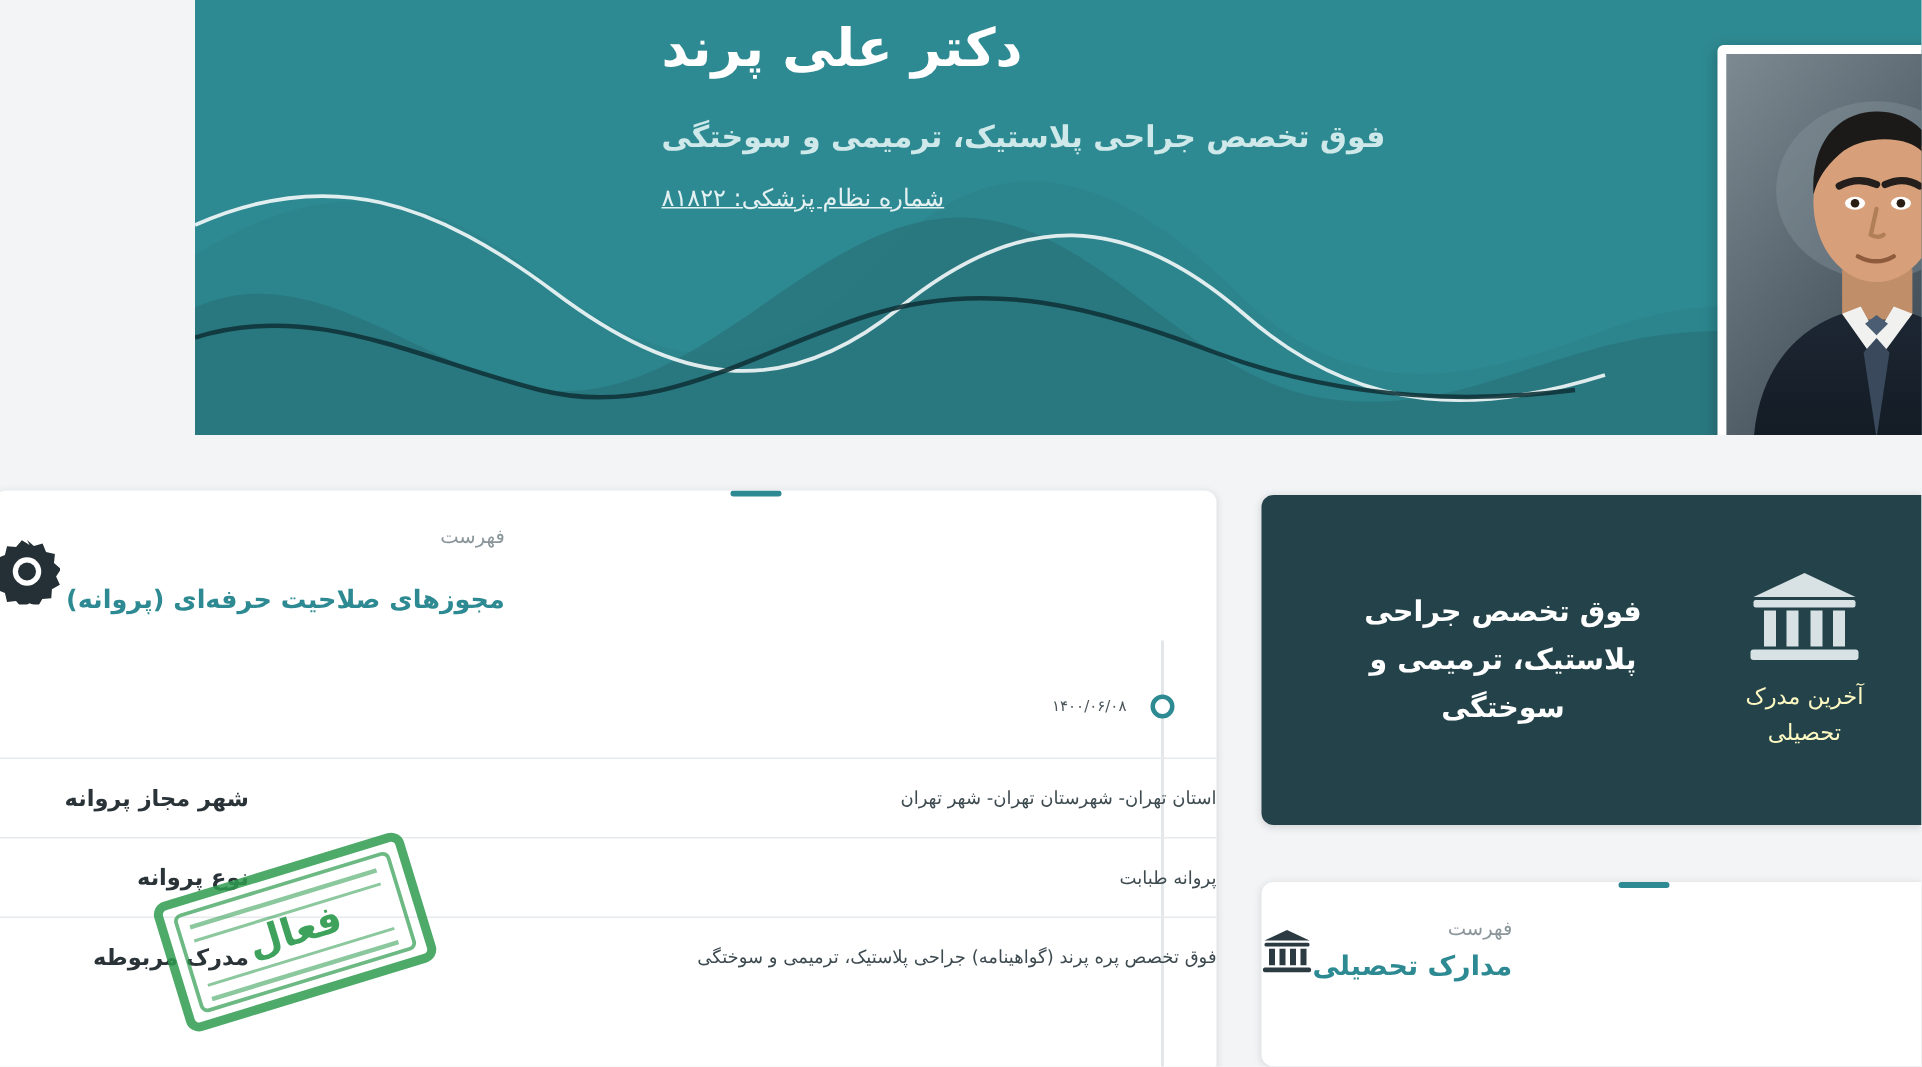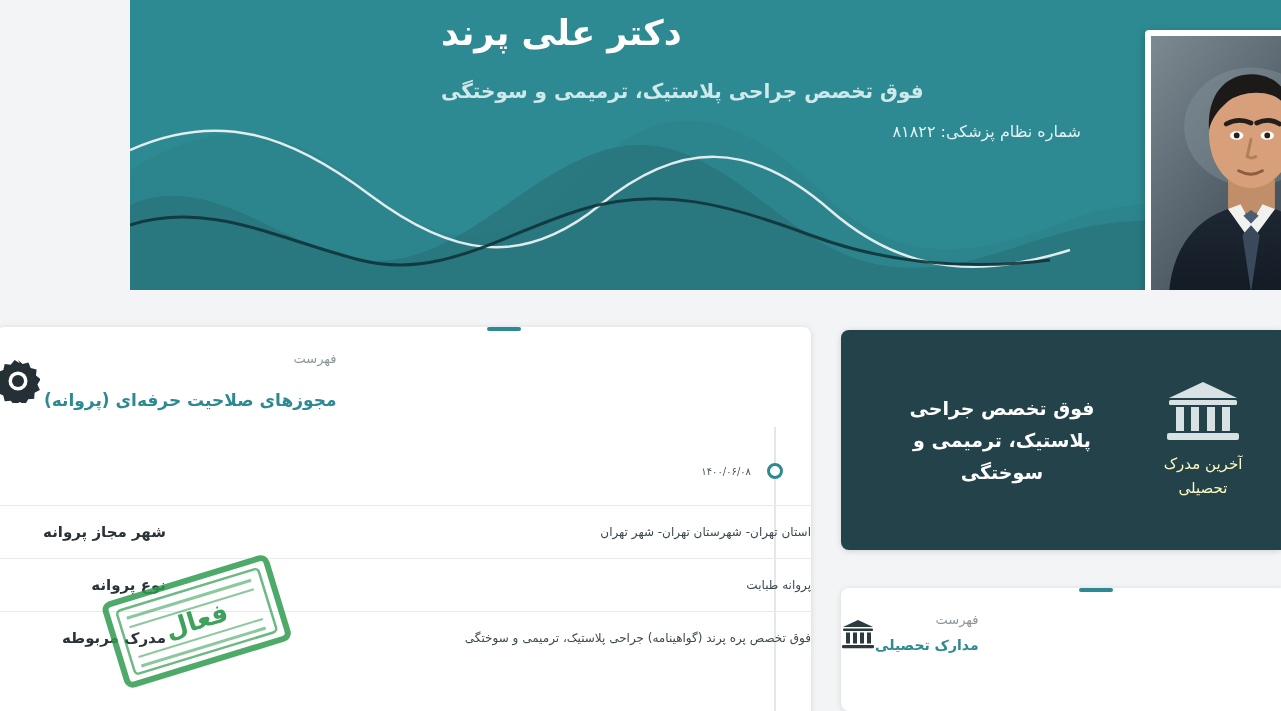--- a/index.html
+++ b/index.html
@@ -26,21 +26,21 @@
   .doc-name {
     font-size: 35px; font-weight: bold; color: #ffffff;
     letter-spacing: 0px; line-height: 50px; text-align: left;
   }
   .doc-spec {
     margin-top: 18px; font-size: 20px; font-weight: bold;
     color: #cfe9ea; line-height: 30px; text-align: left;
   }
   .doc-code {
     margin-top: 14px; font-size: 16px; color: #e4f1f2;
-    line-height: 24px; text-align: right;
+    line-height: 24px; text-align: left; text-decoration: underline;
   }
 
   
   .portrait {
     position: absolute; top: 30px; right: 53px;
     width: 213px; height: 275px;
     border: 6px solid #ffffff; border-radius: 4px;
     box-shadow: 0 3px 10px rgba(0,0,0,.25);
     overflow: hidden;
     background: #5d6a72;
@@ -148,21 +148,21 @@
     position: absolute; top: 0; right: 168px;
     width: 34px; height: 4px; background: #2e8a92; border-radius: 2px;
   }
   .edu-head {
     display: flex; flex-direction: row-reverse; align-items: center;
     justify-content: flex-start; padding: 22px 20px 0 0;
   }
   .edu-badge { width: 34px; height: 30px; flex: 0 0 34px; }
   .edu-head-text { margin-right: 14px; text-align: right; }
   .edu-kicker { font-size: 13px; color: #8b969b; line-height: 20px; }
-  .edu-title { font-size: 14px; font-weight: bold; color: #2e8a92; line-height: 26px; margin-top: 2px; }
+  .edu-title { font-size: 18px; font-weight: bold; color: #2e8a92; line-height: 26px; margin-top: 2px; }
 </style>
 </head>
 <body>
 
 <div class="page">
 
   <div class="header">
     <svg class="header-wave" viewBox="0 0 1281 180" preserveAspectRatio="none">
       <path d="M0,60 C80,10 150,10 230,75 C310,140 380,150 460,60 C540,-25 620,10 700,90 C780,165 860,140 940,110 C1020,80 1100,95 1180,120 C1230,136 1260,142 1281,146 L1281,180 L0,180 Z" fill="#2b8189" opacity="0.55"></path>
       <path d="M0,95 C90,55 170,160 260,150 C350,140 420,35 510,35 C600,35 660,140 750,155 C840,170 900,120 990,112 C1080,104 1160,128 1281,160 L1281,180 L0,180 Z" fill="#29757e" opacity="0.85"></path>

